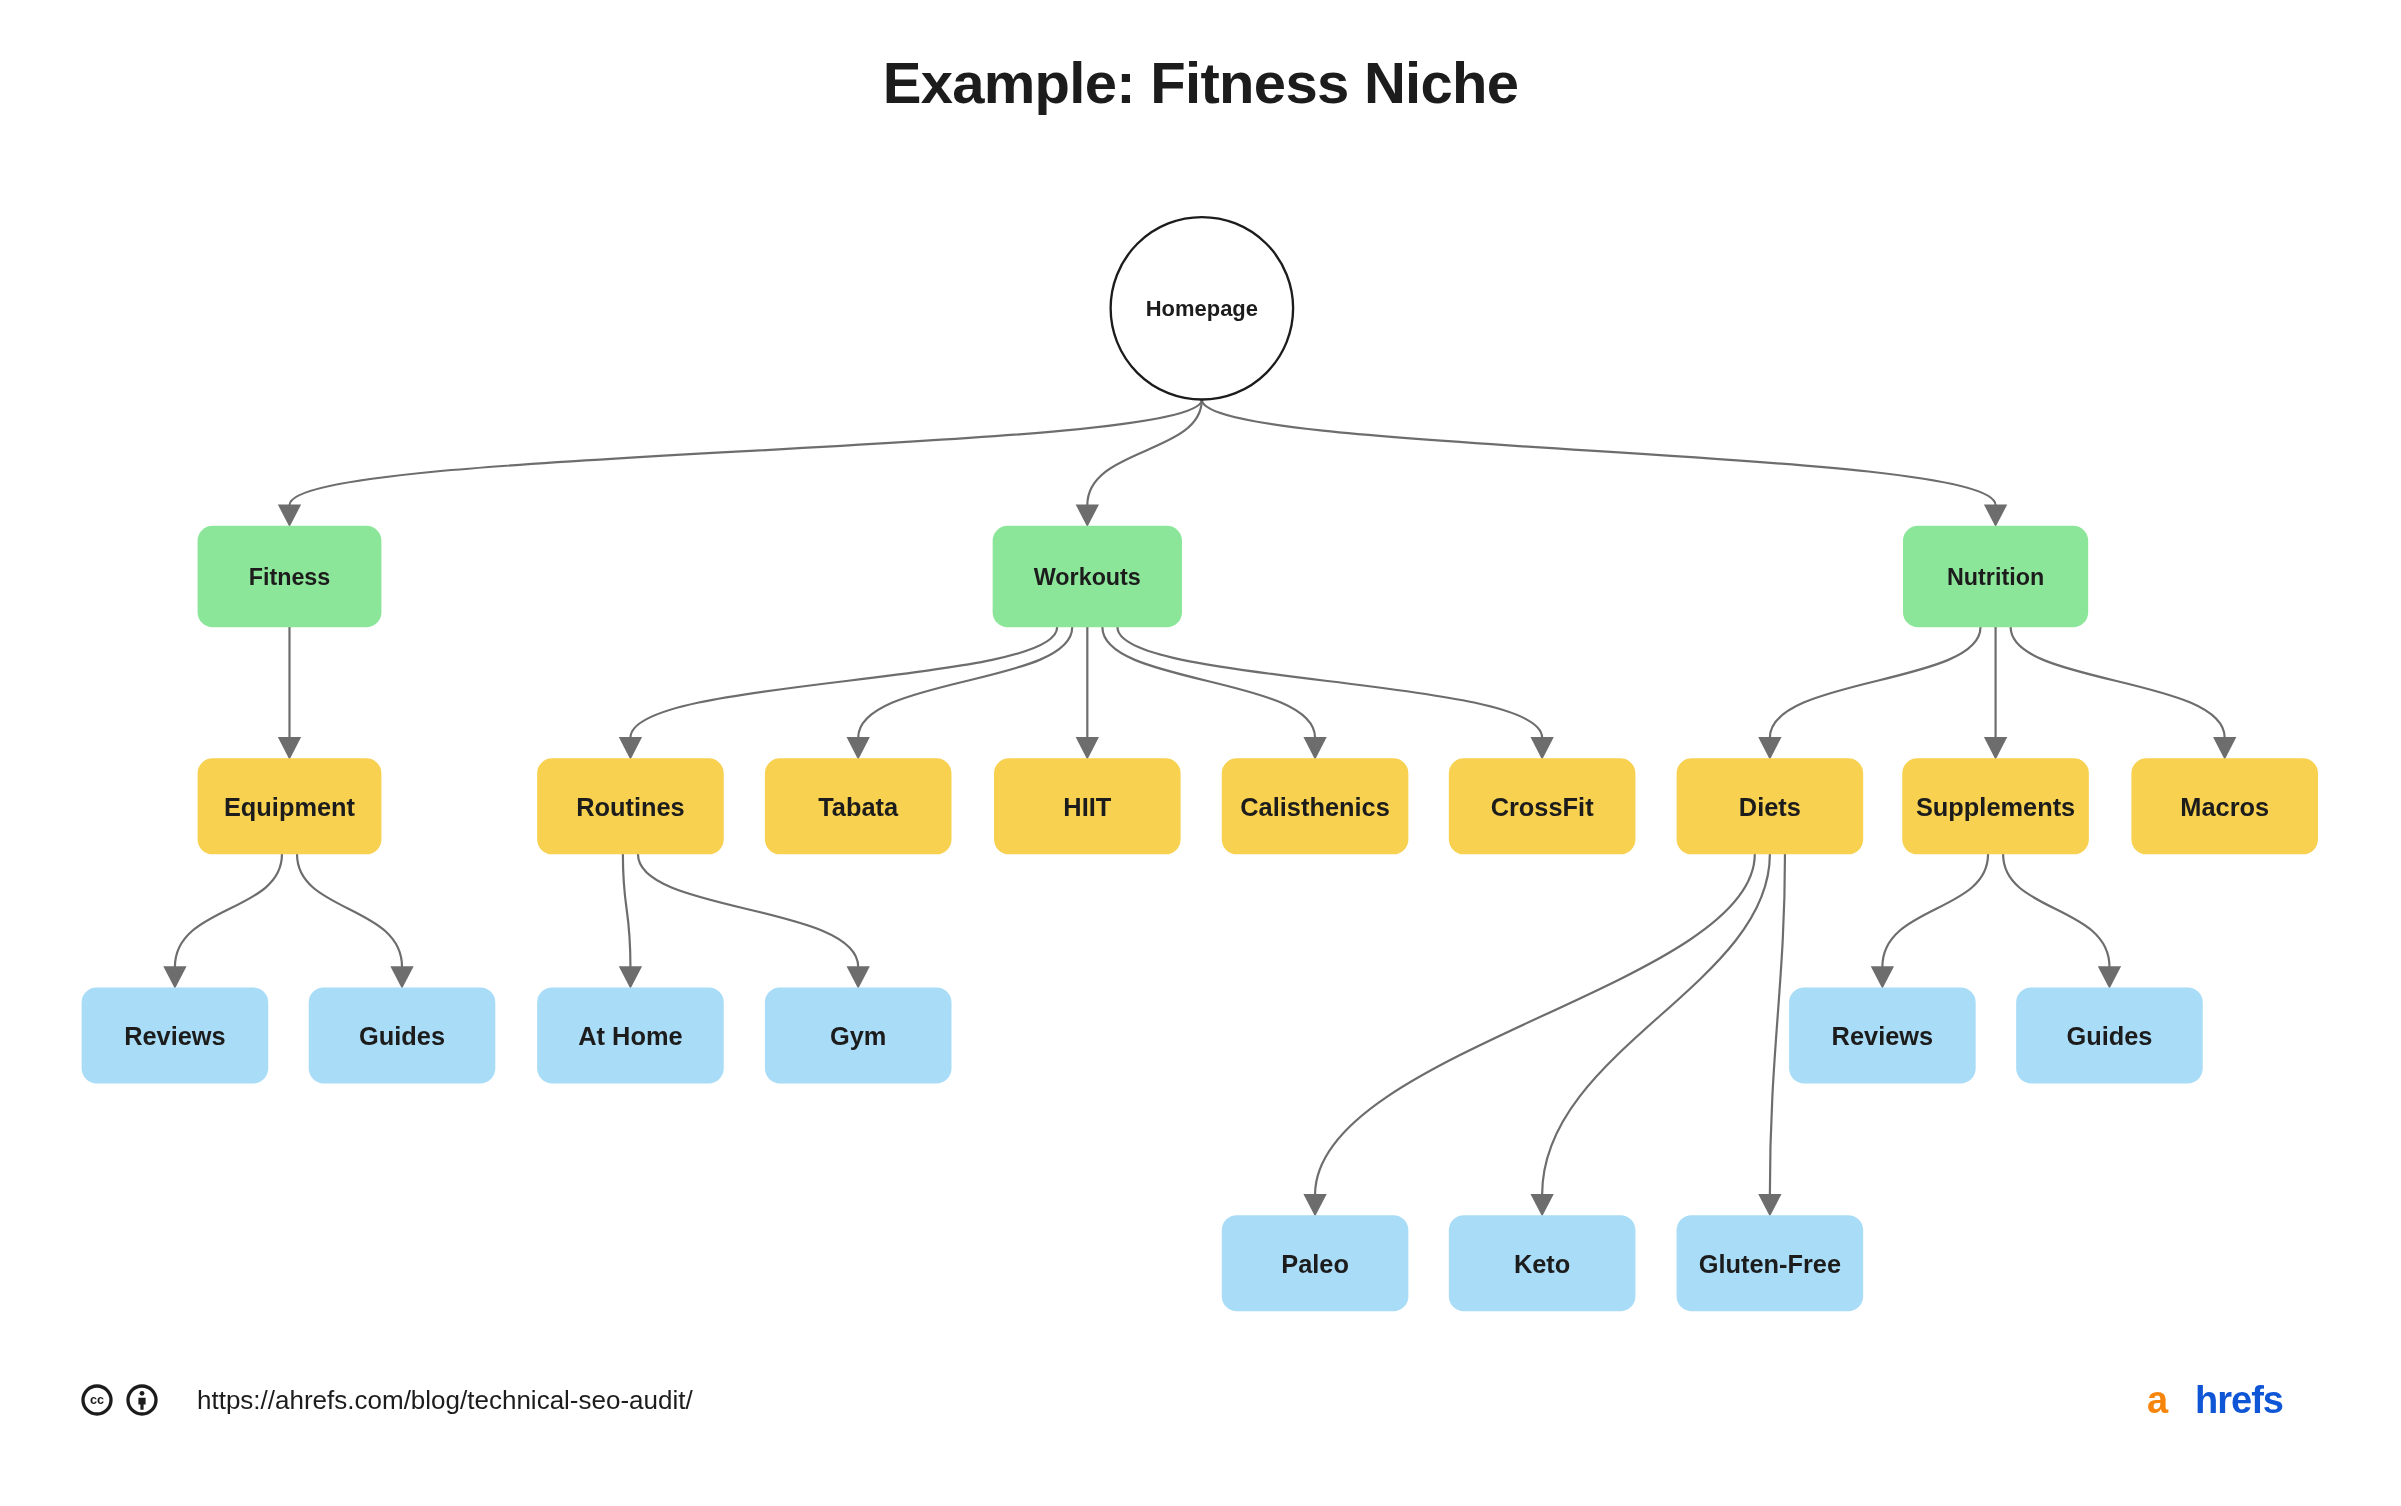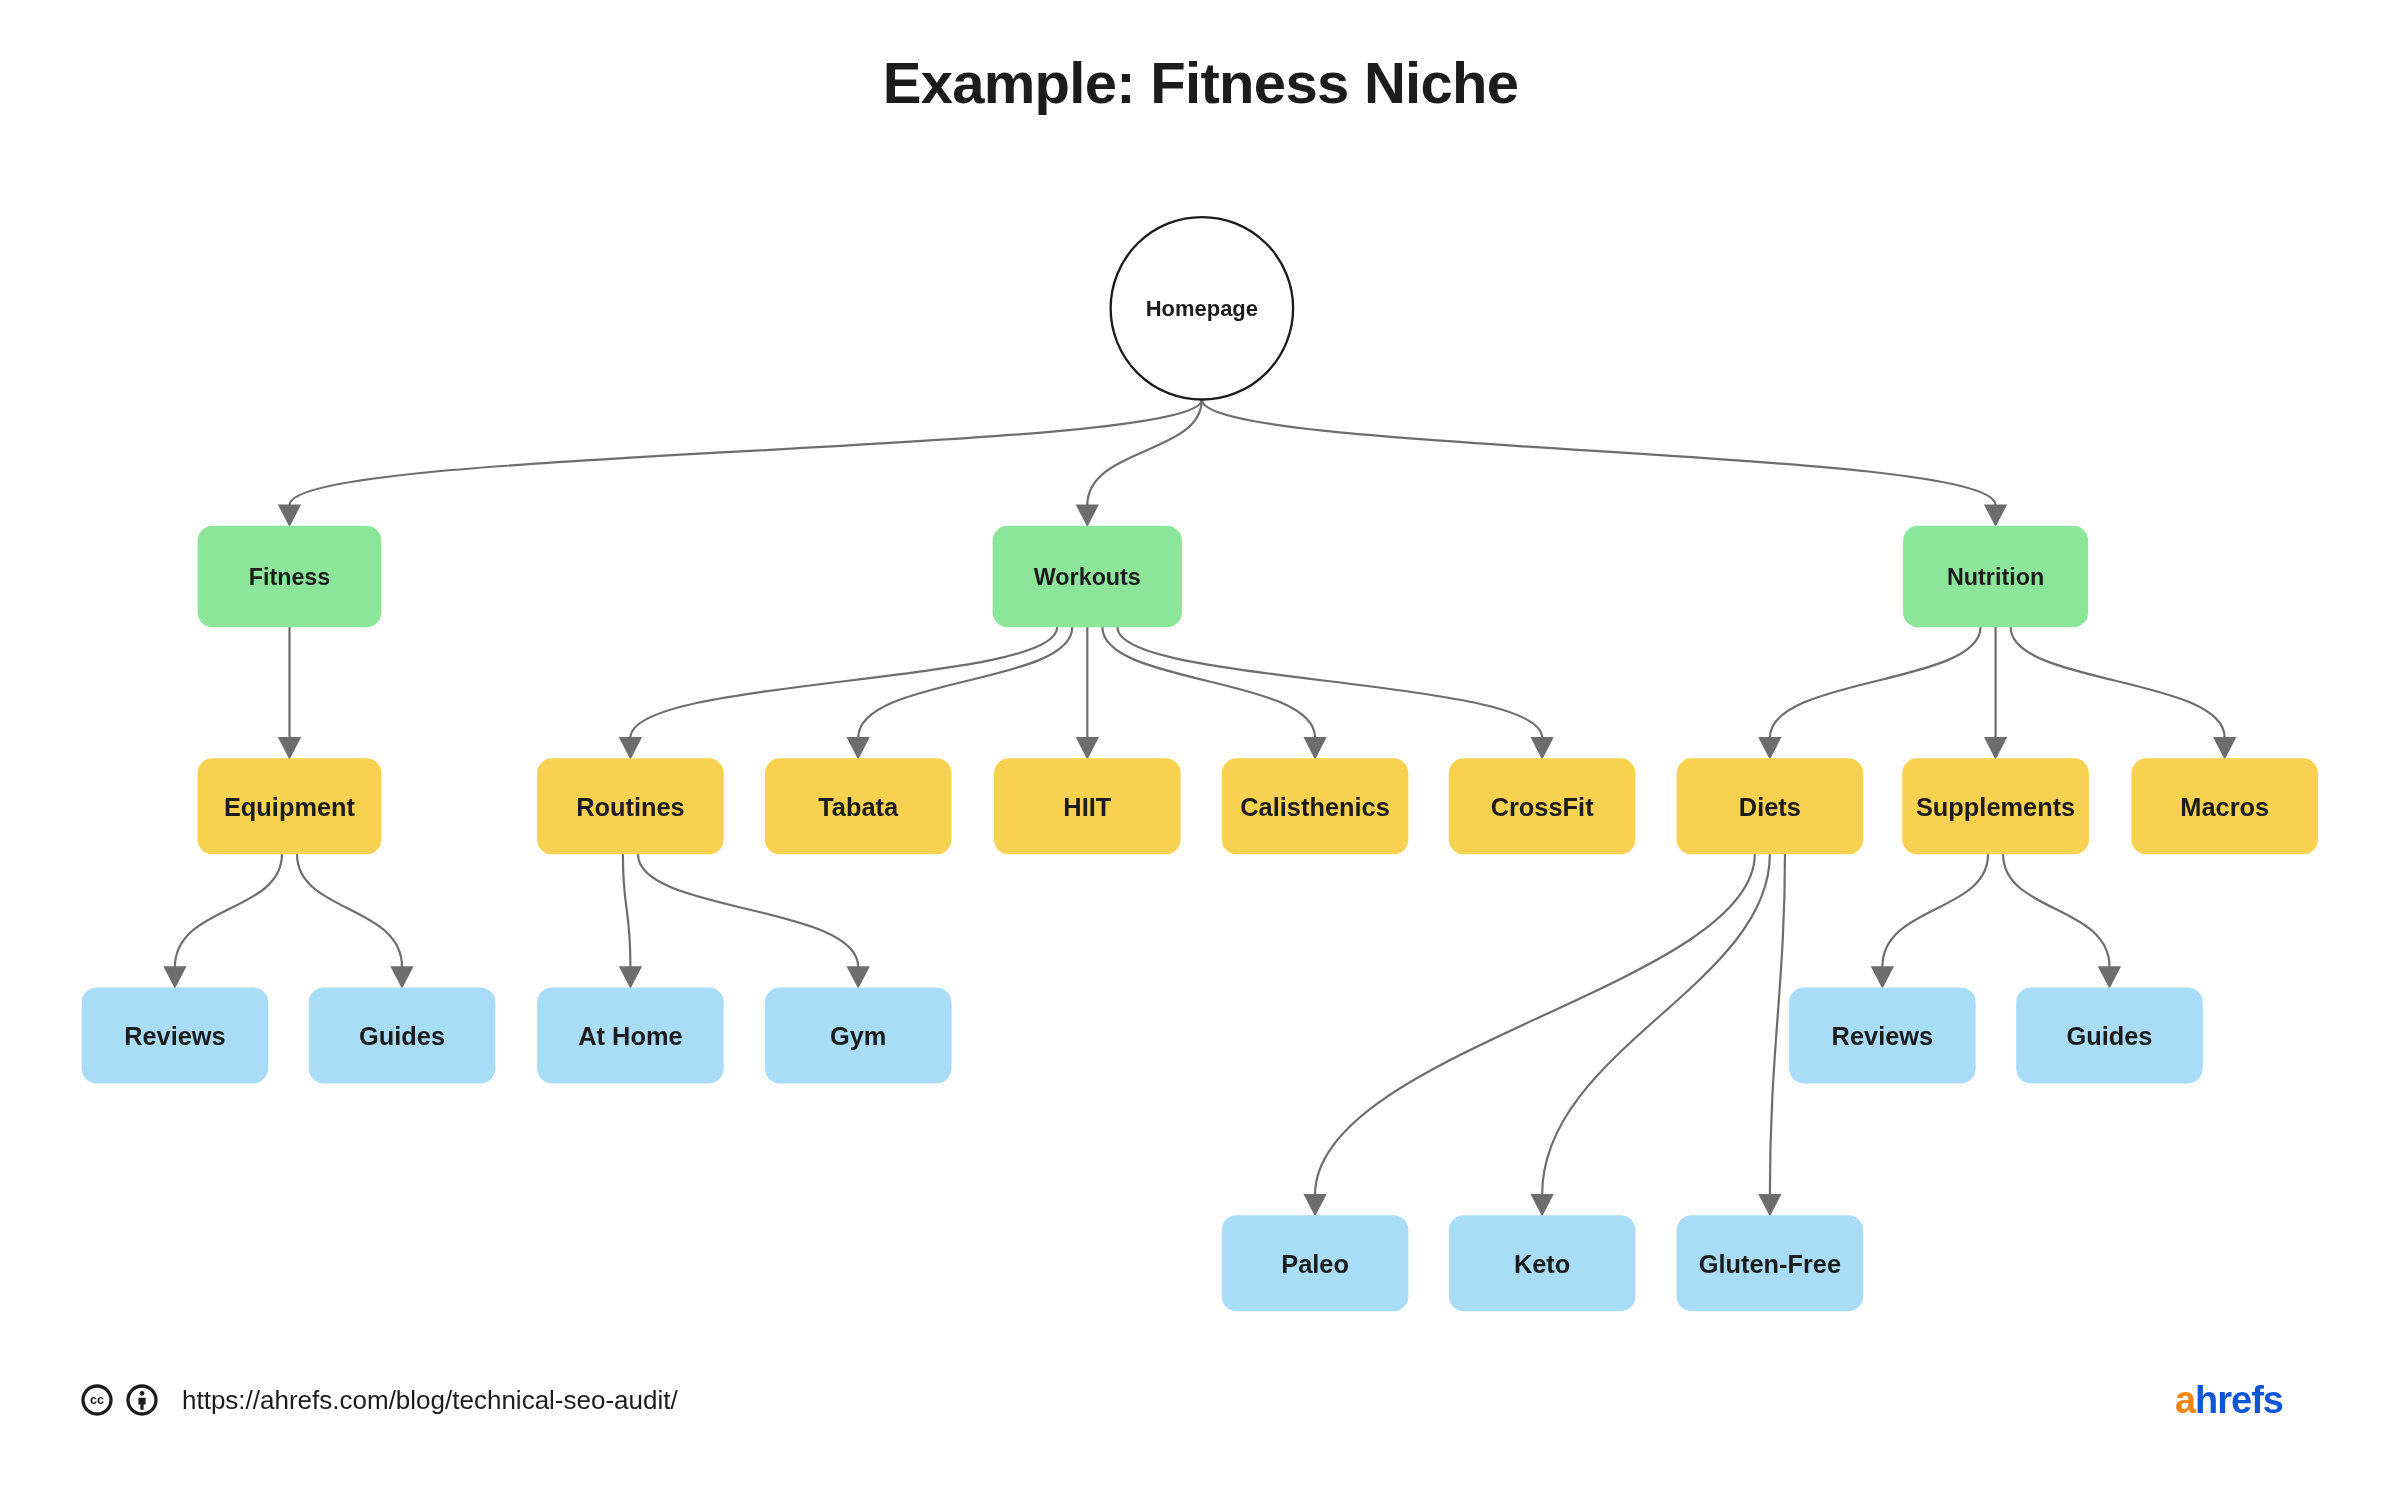--- a/index.html
+++ b/index.html
@@ -84,37 +84,37 @@
   }
   .cc-badge {
     width: 32px;
     height: 32px;
     flex: 0 0 auto;
   }
   .footer-url {
     font-family: "Liberation Sans", sans-serif;
     font-size: 26px;
     color: #1c1c1c;
-    margin-left: 11px;
+    margin-left: 26px;
     white-space: nowrap;
   }
   .brand {
     position: absolute;
     right: 81px;
     bottom: 88px;
     font-family: "Liberation Sans", sans-serif;
     font-size: 38px;
     font-weight: bold;
     letter-spacing: -1px;
     line-height: 1;
     display: flex;
     align-items: baseline;
   }
   .brand-a { color: #f7850b; }
-  .brand-rest { color: #0f56d6; }
+  .brand-rest { color: #0f56d6; margin-left: 28px; }
 </style>
 </head>
 <body>
 
 <div id="stage">
 
   <div class="page-title">Example: Fitness Niche</div>
 
   <svg class="diagram" viewBox="0 0 3500 2196">
     <g id="edge-layer">

